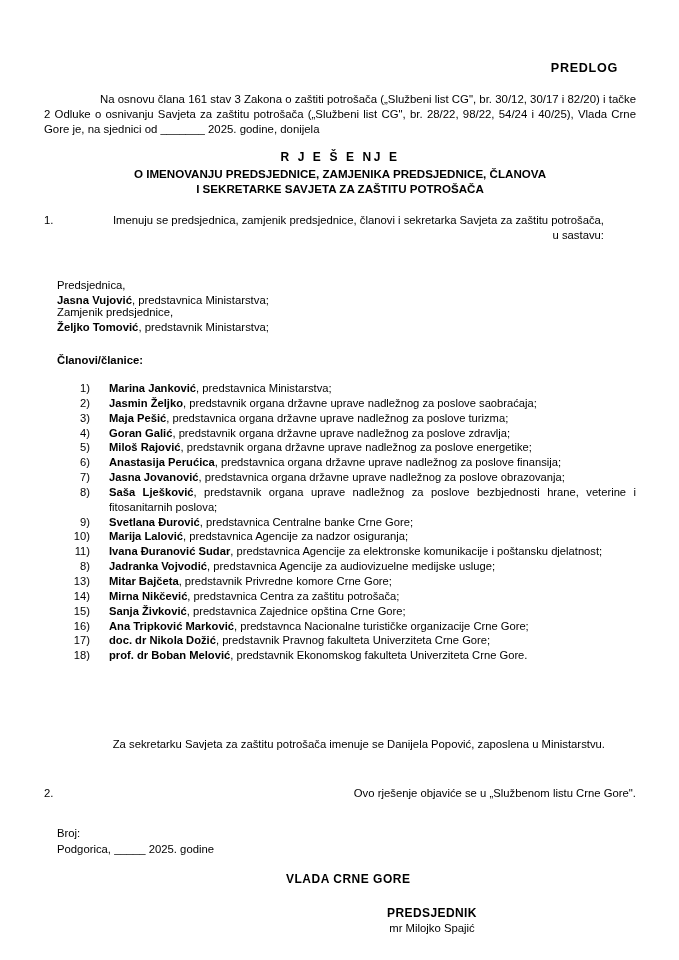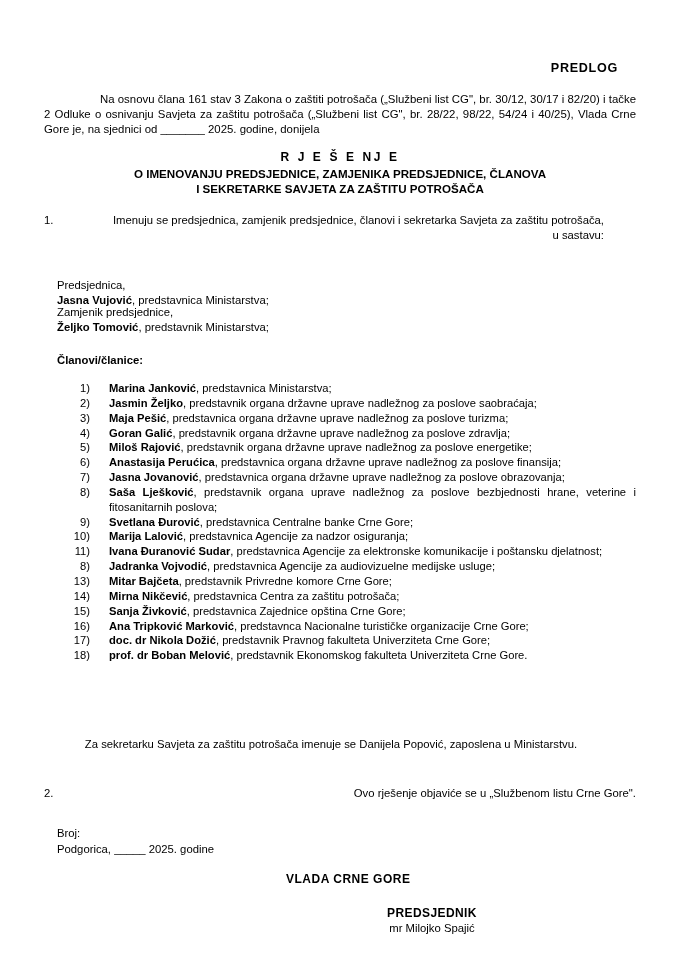--- a/index.html
+++ b/index.html
@@ -127,21 +127,21 @@
   .member-name { font-weight: bold; }
 
   
   .secretary {
     position: absolute;
     left: 57px;
     top: 737px;
     width: 548px;
     font-size: 11.3px;
     line-height: 1.34;
-    text-align: center;
+    text-align: right;
   }
 
   
   .meta {
     position: absolute;
     left: 57px;
     top: 826px;
     font-size: 11.3px;
     line-height: 1.38;
   }

